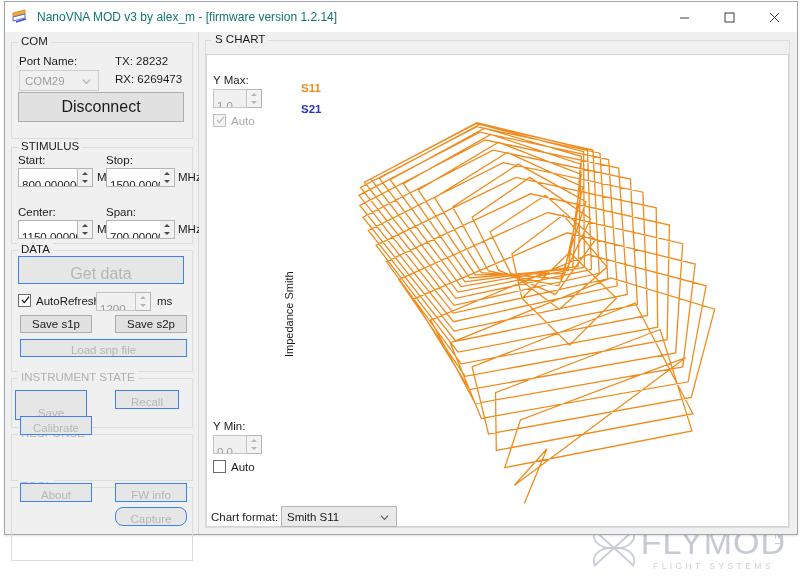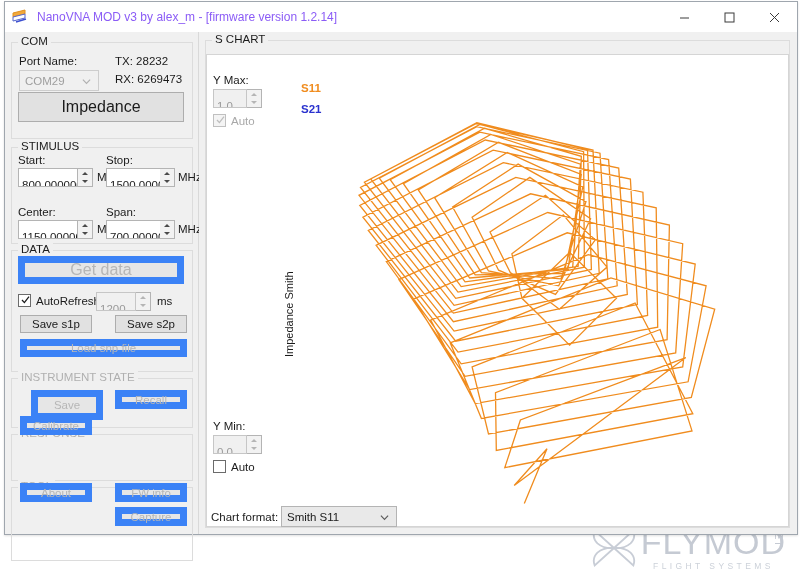--- a/index.html
+++ b/index.html
@@ -25,21 +25,21 @@
   
   .window{
     position:absolute;left:4px;top:1px;width:792px;height:532px;
     background:#f0f0f0;border:1px solid #9fa6ae;box-shadow:0 1px 2px rgba(0,0,0,.12);
   }
   .titlebar{
     height:30px;background:#ffffff;border-bottom:1px solid #e3e3e3;
     display:flex;align-items:center;position:relative;
   }
   .app-icon{width:18px;height:16px;margin-left:7px;margin-right:7px;position:relative;}
-  .title-text{font-size:12px;color:#8b5cf6;white-space:nowrap;}
+  .title-text{font-size:12px;color:#0f766e;white-space:nowrap;}
   .winbtns{position:absolute;right:0;top:0;height:30px;display:flex;}
   .winbtn{width:45px;height:30px;display:flex;align-items:center;justify-content:center;color:#3b3b3b;}
   .winbtn svg{display:block;}
 
   
   .client{position:absolute;left:0;top:30px;right:0;bottom:0;background:#6d28d9;}
   .leftpane{position:absolute;left:0;top:0;width:193px;bottom:0;background:#f0f0f0;border-right:1px solid #d9d9d9;}
   .rightpane{position:absolute;left:194px;top:0;right:0;bottom:0;background:#f0f0f0;}
 
   .group{position:absolute;border:1px solid #dcdcdc;}
@@ -77,21 +77,21 @@
   }
   .combo.dis{color:#9e9e9e;background:#f0f0f0;border-color:#cdcdcd;}
   .combo .caret{position:absolute;right:7px;top:6px;width:9px;height:9px;}
 
   .btn{
     position:absolute;box-sizing:border-box;border:1px solid #adadad;background:#e1e1e1;
     font-size:11.5px;color:#1b1b1b;display:flex;align-items:center;justify-content:center;
     text-align:center;
   }
   .btn.big{font-size:16px;}
-  .btn.disflat{color:#b6b6b6;border:7px solid #3b82f6;background:#e6e6e6;}
+  .btn.disflat{color:#b6b6b6;border:1px solid #3b82f6;background:#e6e6e6;align-items:flex-end;}
 
   .chk{position:absolute;font-size:11.5px;color:#1b1b1b;display:flex;align-items:center;}
   .chk .box{
     width:13px;height:13px;box-sizing:border-box;border:1px solid #6b6b6b;background:#fff;
     margin-right:5px;position:relative;flex:none;
   }
   .chk.dis{color:#a8a8a8;}
   .chk.dis .box{border-color:#c0c0c0;background:#f4f4f4;}
   .chk .tick{position:absolute;left:1px;top:-1px;width:11px;height:11px;}
 
@@ -167,21 +167,21 @@
         <div class="lbl" style="left:14px;top:23px;">Port Name:</div>
         <div class="combo dis" style="left:14px;top:38px;width:80px;">
           <span>COM29</span>
           <svg class="caret" viewBox="0 0 10 10">
               <path d="M1 3 L5 7 L9 3" fill="none" stroke="#b0b0b0" stroke-width="1.3"></path>
             </svg>
         </div>
         <div class="lbl" style="left:110px;top:23px;">TX: 28232</div>
         <div class="lbl" style="left:110px;top:41px;">RX: 6269473</div>
         <div class="btn big" style="left:13px;top:60px;width:166px;height:30px;">
-          <span>Impedance</span>
+          <span>Disconnect</span>
         </div>
 
         <div class="group" style="left:6px;top:115px;width:180px;height:95px;">
           <div class="grouptitle">STIMULUS</div>
         </div>
         <div class="lbl" style="left:13px;top:122px;">Start:</div>
         <div class="tbox" style="left:13px;top:136px;width:60px;">
           <span>800,000000</span>
         </div>
         <div class="spin" style="left:73px;top:136px;">
@@ -266,44 +266,44 @@
         <div class="btn" style="left:110px;top:283px;width:72px;height:18px;">
           <span>Save s2p</span>
         </div>
         <div class="btn disflat" style="left:15px;top:307px;width:167px;height:18px;">
           <span>Load snp file</span>
         </div>
 
         <div class="group" style="left:6px;top:346px;width:180px;height:48px;">
           <div class="grouptitle dis">INSTRUMENT STATE</div>
         </div>
-        <div class="btn disflat" style="left:26px;top:358px;width:72px;height:30px;">
+        <div class="btn disflat" style="left:10px;top:358px;width:72px;height:30px;">
           <span>Save</span>
         </div>
-        <div class="btn disflat" style="left:110px;top:358px;width:72px;height:19px;">
+        <div class="btn disflat" style="left:110px;top:358px;width:64px;height:19px;">
           <span>Recall</span>
         </div>
 
         <div class="group" style="left:6px;top:402px;width:180px;height:45px;">
           <div class="grouptitle dis">RESPONSE</div>
         </div>
         <div class="btn disflat" style="left:15px;top:384px;width:72px;height:19px;">
           <span>Calibrate</span>
         </div>
 
         <div class="group" style="left:6px;top:455px;width:180px;height:72px;">
           <div class="grouptitle dis">TOOL</div>
         </div>
         <div class="btn disflat" style="left:15px;top:451px;width:72px;height:19px;">
           <span>About</span>
         </div>
         <div class="btn disflat" style="left:110px;top:451px;width:72px;height:19px;">
           <span>FW info</span>
         </div>
-        <div class="btn disflat" style="left:110px;top:475px;width:72px;height:19px;">
+        <div class="btn disflat" style="left:110px;top:475px;width:72px;height:19px;border-radius:8px;">
           <span>Capture</span>
         </div>
       </div>
 
       <div class="rightpane">
         <div class="group" style="left:6px;top:8px;width:583px;height:486px;">
           <div class="grouptitle">S CHART</div>
         </div>
 
         <div class="chartbox" style="left:7px;top:22px;width:581px;height:471px;">

